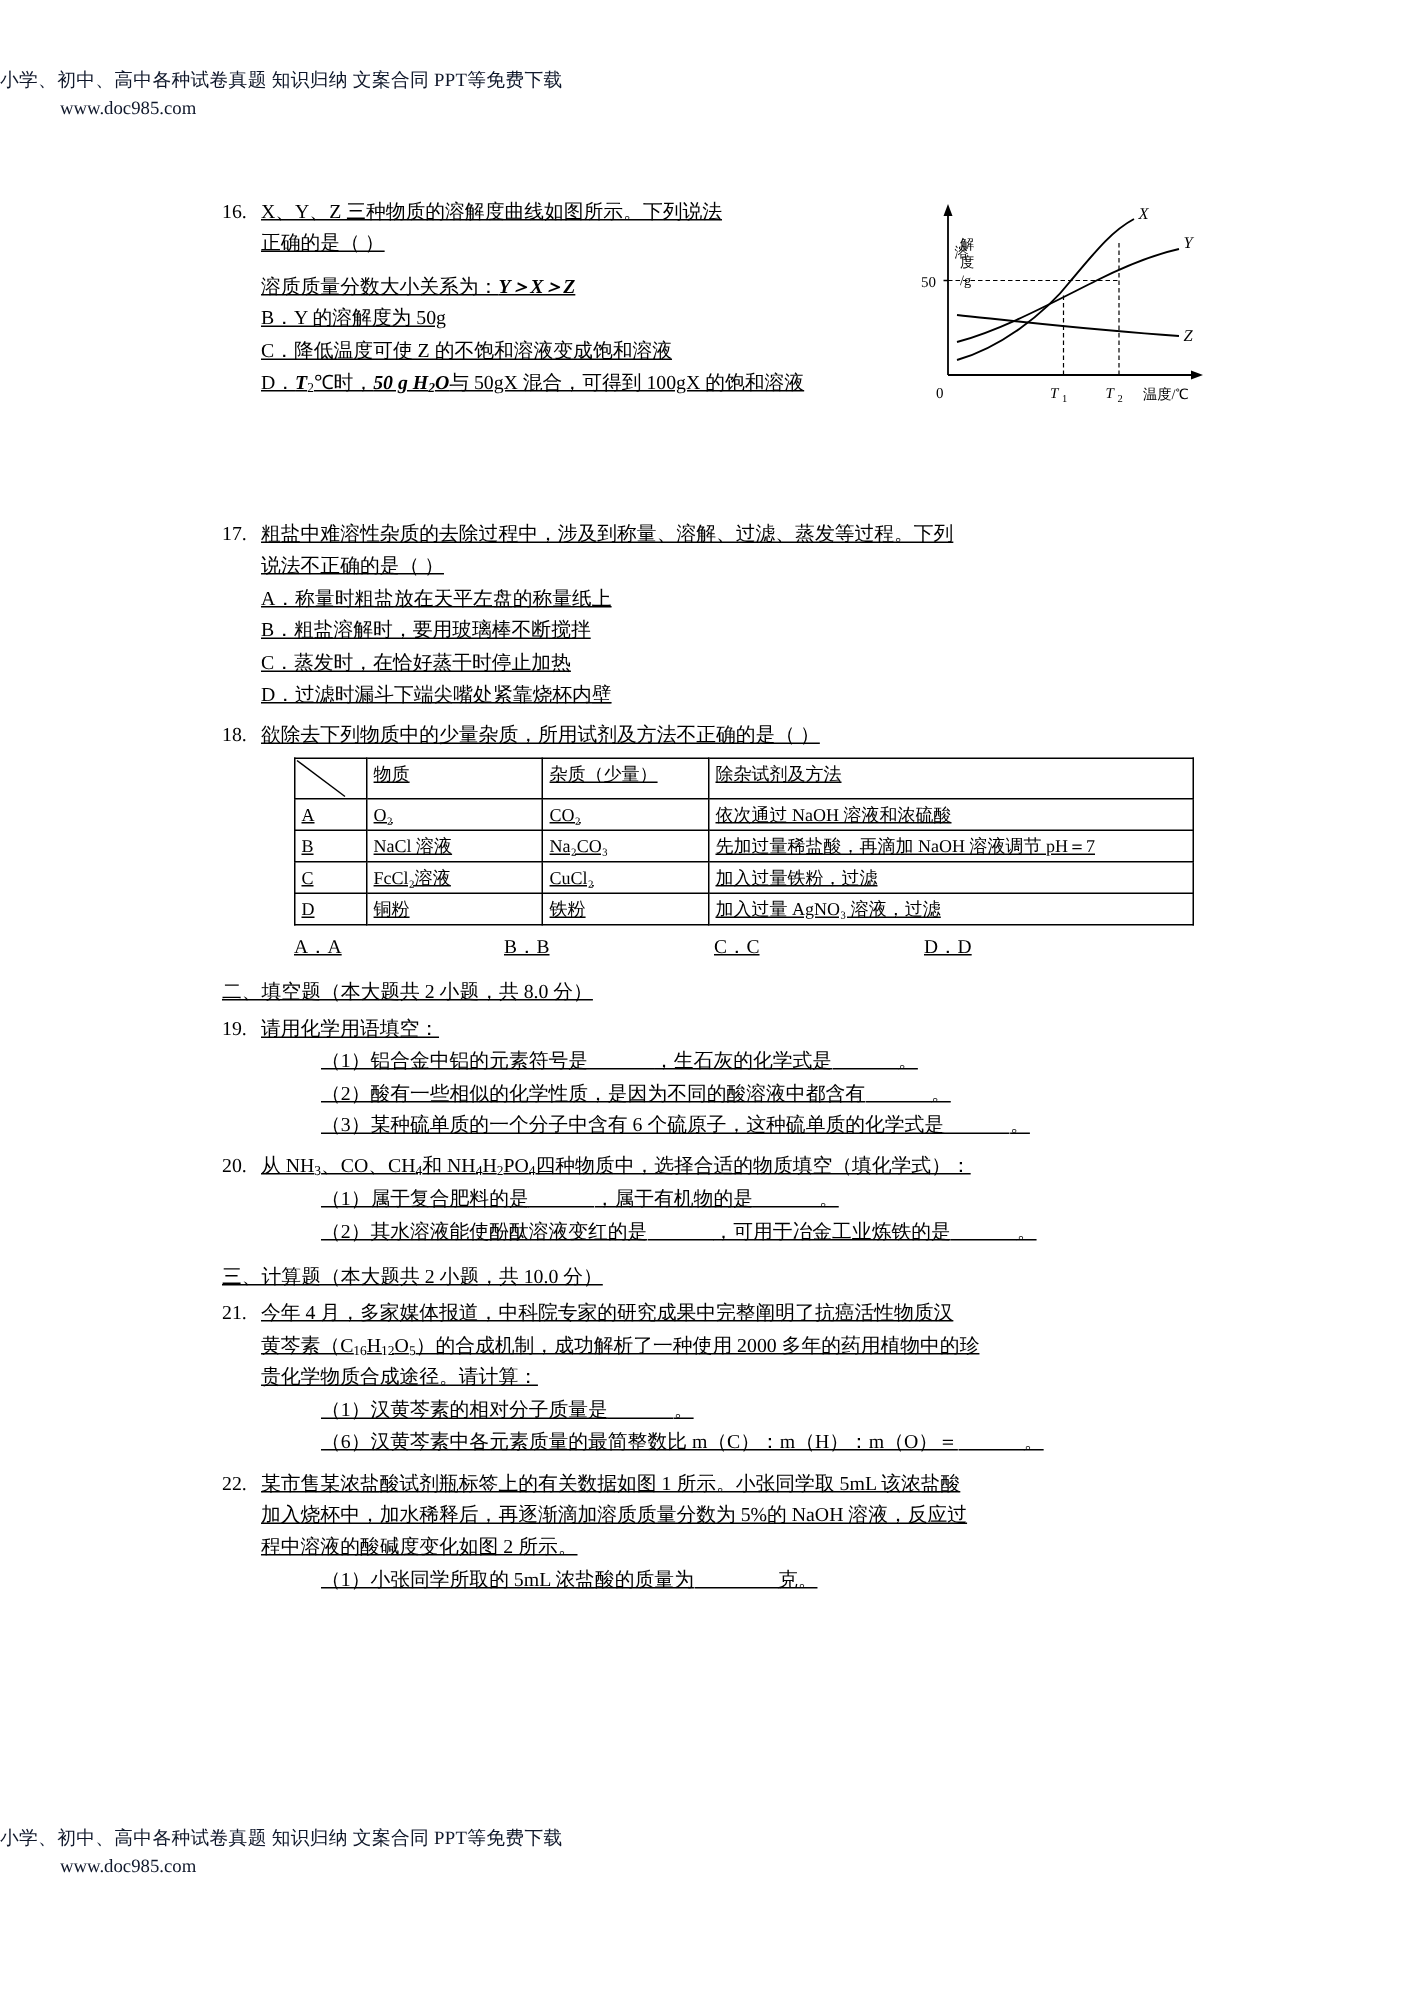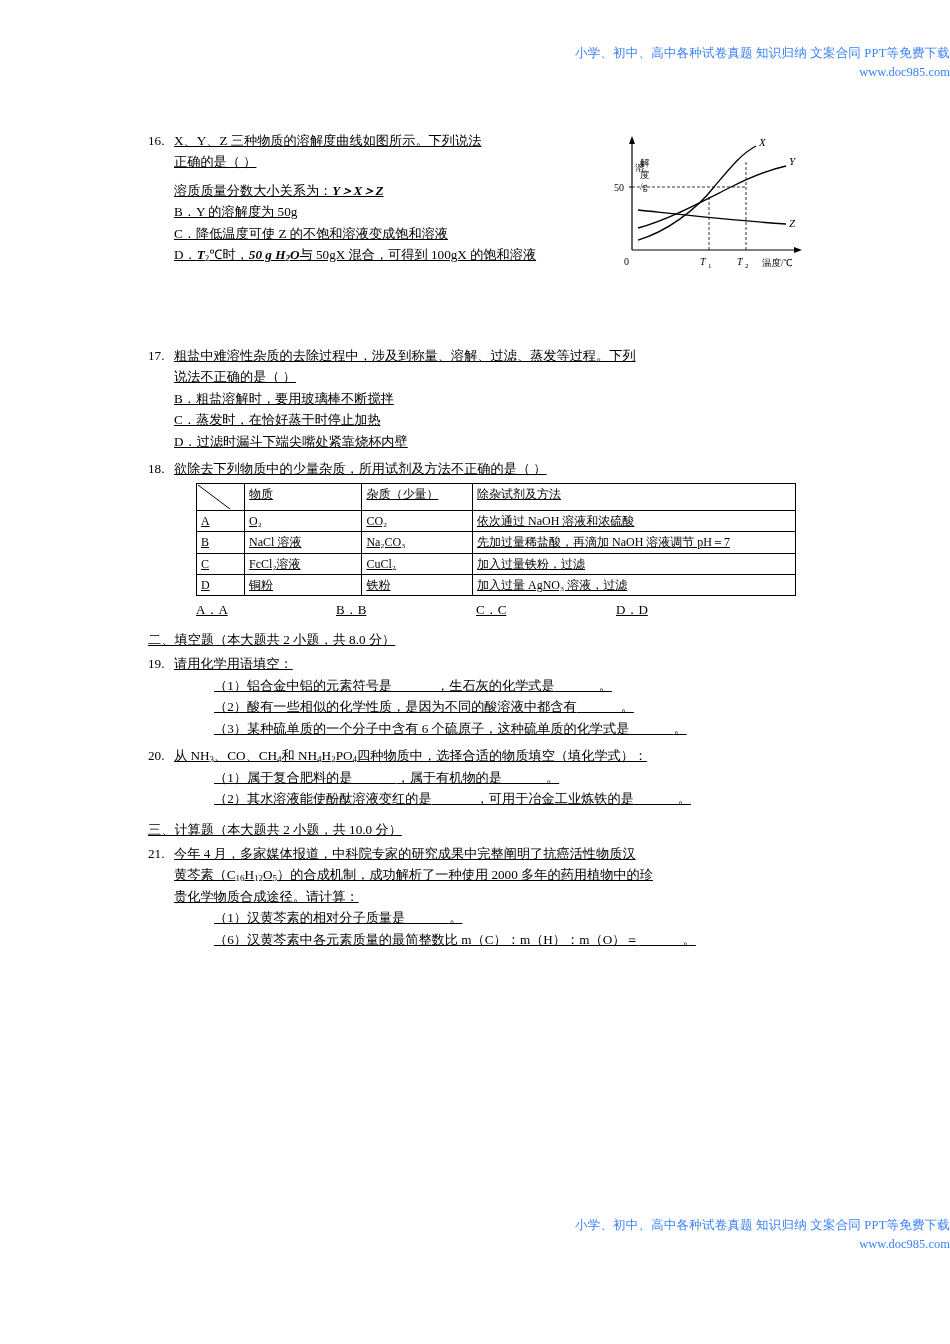--- a/index.html
+++ b/index.html
@@ -16,25 +16,25 @@
     overflow: hidden;
   }
   .page {
     position: relative;
     width: 950px;
     height: 1344px;
     box-sizing: border-box;
     padding: 0;
   }
   .watermark {
-    text-align: right;
+    text-align: left;
     font-family: "Liberation Serif", serif;
     font-size: 12.5px;
     line-height: 1.55;
-    color: #3b82f6;
+    color: #0f172a;
   }
   .watermark .line1 { letter-spacing: 0.2px; }
   .watermark .line2 { font-family: "Liberation Serif", serif; padding-left: 40px; }
   .wm-top { position: absolute; left: 0; right: 0; top: 44px; }
   .wm-bottom { position: absolute; left: 0; right: 0; top: 1216px; }
 
   .content {
     position: absolute;
     left: 148px;
     top: 130px;
@@ -189,20 +189,21 @@
           <text x="166" y="134" font-family="Liberation Serif, serif" font-size="9.5">温度/℃</text>
         </svg>
       </div>
     </div>
 
     <div class="q" style="margin-top:10px;">
       <div class="qnum">17.</div>
       <div class="qbody">
         <div>粗盐中难溶性杂质的去除过程中，涉及到称量、溶解、过滤、蒸发等过程。下列</div>
         <div>说法不正确的是（        ）</div>
+        <div>A．称量时粗盐放在天平左盘的称量纸上</div>
         <div>B．粗盐溶解时，要用玻璃棒不断搅拌</div>
         <div>C．蒸发时，在恰好蒸干时停止加热</div>
         <div>D．过滤时漏斗下端尖嘴处紧靠烧杯内壁</div>
       </div>
     </div>
 
     <div class="q" style="margin-top:5px;">
       <div class="qnum">18.</div>
       <div class="qbody">
         <div>欲除去下列物质中的少量杂质，所用试剂及方法不正确的是（        ）</div>
@@ -298,20 +299,31 @@
         <div>贵化学物质合成途径。请计算：</div>
         <div class="indent2">
           <span>（1）汉黄芩素的相对分子质量是</span><span class="blank"></span><span>。</span>
         </div>
         <div class="indent2">
           <span>（6）汉黄芩素中各元素质量的最简整数比 m（C）：m（H）：m（O）＝</span><span class="blank"></span><span>。</span>
         </div>
       </div>
     </div>
 
+    <div class="q">
+      <div class="qnum">22.</div>
+      <div class="qbody">
+        <div>某市售某浓盐酸试剂瓶标签上的有关数据如图 1 所示。小张同学取 5mL 该浓盐酸</div>
+        <div>加入烧杯中，加水稀释后，再逐渐滴加溶质质量分数为 5%的 NaOH 溶液，反应过</div>
+        <div>程中溶液的酸碱度变化如图 2 所示。</div>
+        <div class="indent2">
+          <span>（1）小张同学所取的 5mL 浓盐酸的质量为</span><span class="blank blank-lg"></span><span>克。</span>
+        </div>
+      </div>
+    </div>
 
   </div>
 
   <div class="watermark wm-bottom">
     <div class="line1">小学、初中、高中各种试卷真题 知识归纳 文案合同 PPT等免费下载</div>
     <div class="line2">www.doc985.com</div>
   </div>
 
 </div>
 

